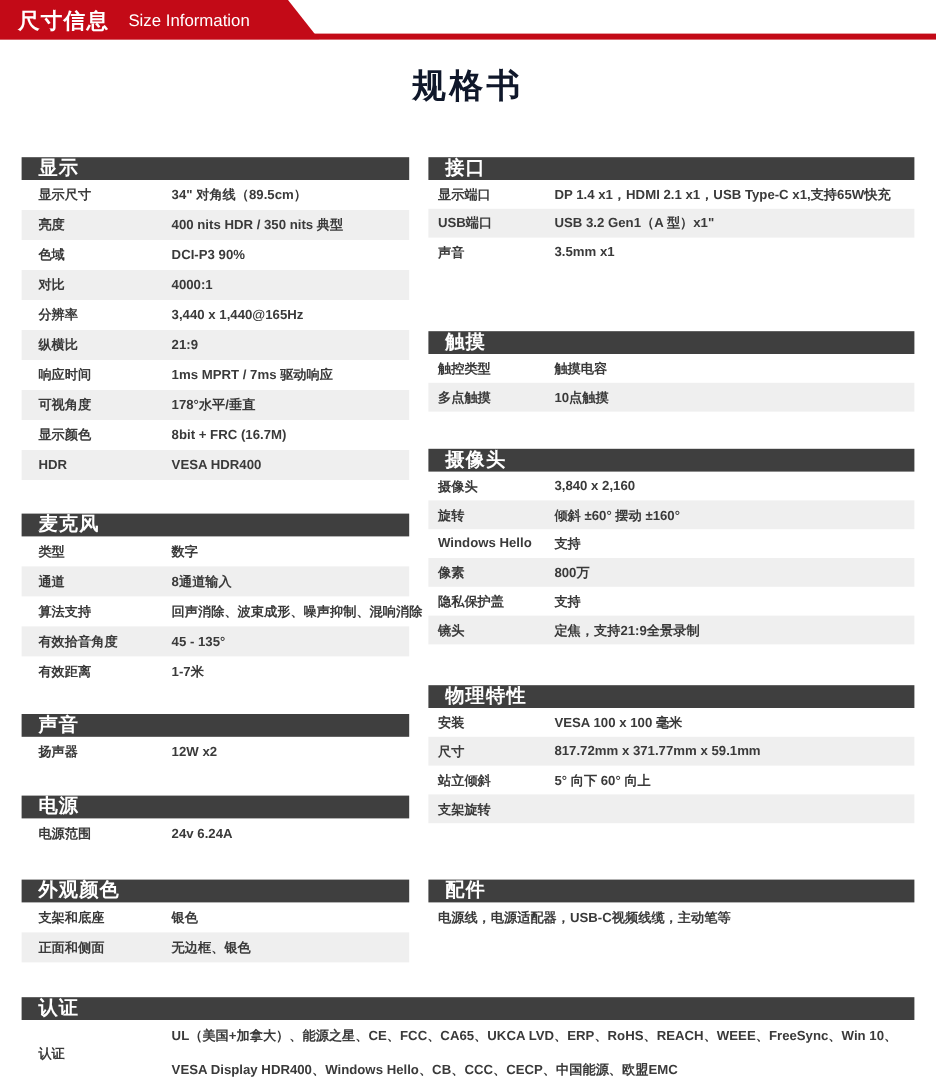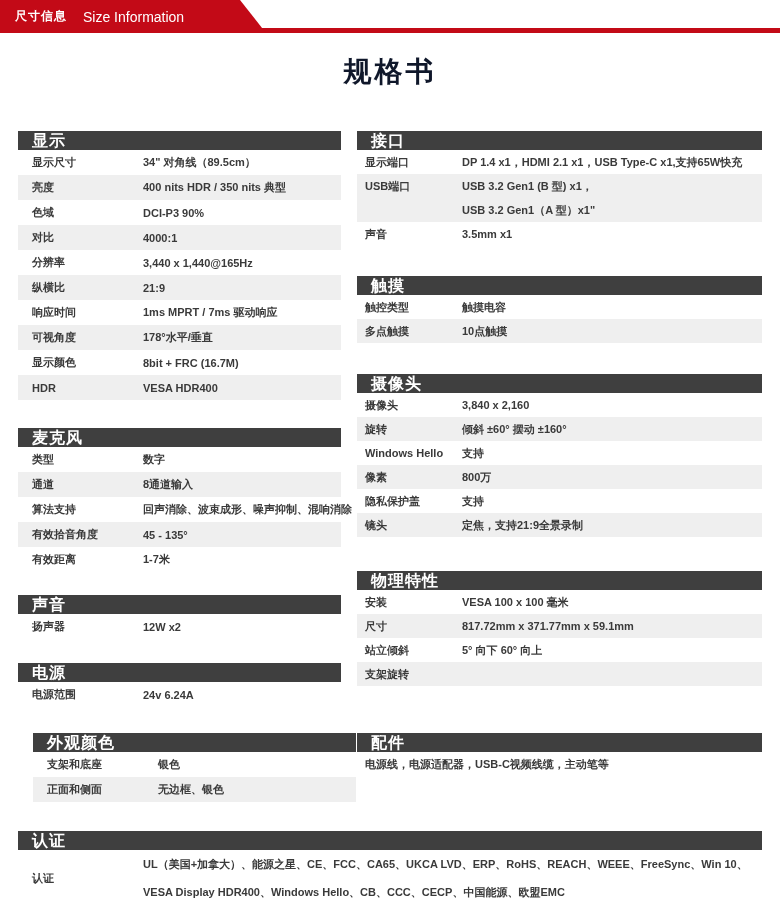--- a/index.html
+++ b/index.html
@@ -11,21 +11,21 @@
   html,body{margin:0;padding:0;background:#fff;}
   body{width:780px;height:907px;font-family:"Liberation Sans",sans-serif;}
   .page{position:relative;width:780px;height:907px;overflow:hidden;background:#fff;}
 
   
   .banner{position:absolute;top:0;left:0;width:780px;height:33px;}
   .banner-strip{position:absolute;bottom:0;left:0;width:100%;height:5px;background:var(--banner-red);}
   .banner-flag{position:absolute;top:0;left:0;width:266px;height:33px;background:var(--banner-red);
     clip-path:polygon(0 0,240px 0,266px 33px,0 33px);
     display:flex;align-items:center;padding-left:15px;box-sizing:border-box;color:#fff;}
-  .banner-zh{font-size:12px;font-weight:700;letter-spacing:1px;}
+  .banner-zh{font-size:18px;font-weight:700;letter-spacing:1px;}
   .banner-en{font-size:14px;font-weight:400;margin-left:16px;}
 
   .page-title{position:absolute;top:53px;left:0;width:100%;text-align:center;
     font-size:28px;font-weight:700;color:#0f172a;letter-spacing:3px;}
 
   .section{position:absolute;box-sizing:border-box;}
   .sec-header{height:19px;line-height:19px;background:var(--section-header-bg);color:#fff;
     font-size:16px;font-weight:700;padding-left:14px;letter-spacing:1px;}
   .rows .row:nth-child(even){background:var(--row-shade);}
   .row{display:flex;align-items:center;font-size:11px;color:var(--text);font-weight:600;}
@@ -144,21 +144,21 @@
   <div class="section col-left" style="top:663px;left:18px;width:323px;">
     <div class="sec-header">电源</div>
     <div class="rows">
       <div class="row">
           <div class="lbl">电源范围</div>
           <div class="val">24v 6.24A</div>
         </div>
     </div>
   </div>
 
-  <div class="section col-left" style="top:733px;left:33px;width:323px;">
+  <div class="section col-left" style="top:733px;left:18px;width:323px;">
     <div class="sec-header">外观颜色</div>
     <div class="rows">
       <div class="row">
           <div class="lbl">支架和底座</div>
           <div class="val">银色</div>
         </div>
       <div class="row">
           <div class="lbl">正面和侧面</div>
           <div class="val">无边框、银色</div>
         </div>
@@ -168,21 +168,20 @@
   <div class="section col-right" style="top:131px;left:357px;width:405px;">
     <div class="sec-header">接口</div>
     <div class="rows">
       <div class="row">
           <div class="lbl">显示端口</div>
           <div class="val">DP 1.4 x1，HDMI 2.1 x1，USB Type-C x1,支持65W快充</div>
         </div>
       <div class="row multi">
         <div class="lbl">USB端口</div>
         <div class="val">
-          <div class="line">USB 3.2 Gen1 (B 型) x1，</div>
           <div class="line">USB 3.2 Gen1（A 型）x1"</div>
         </div>
       </div>
       <div class="row">
           <div class="lbl">声音</div>
           <div class="val">3.5mm x1</div>
         </div>
     </div>
   </div>
 

